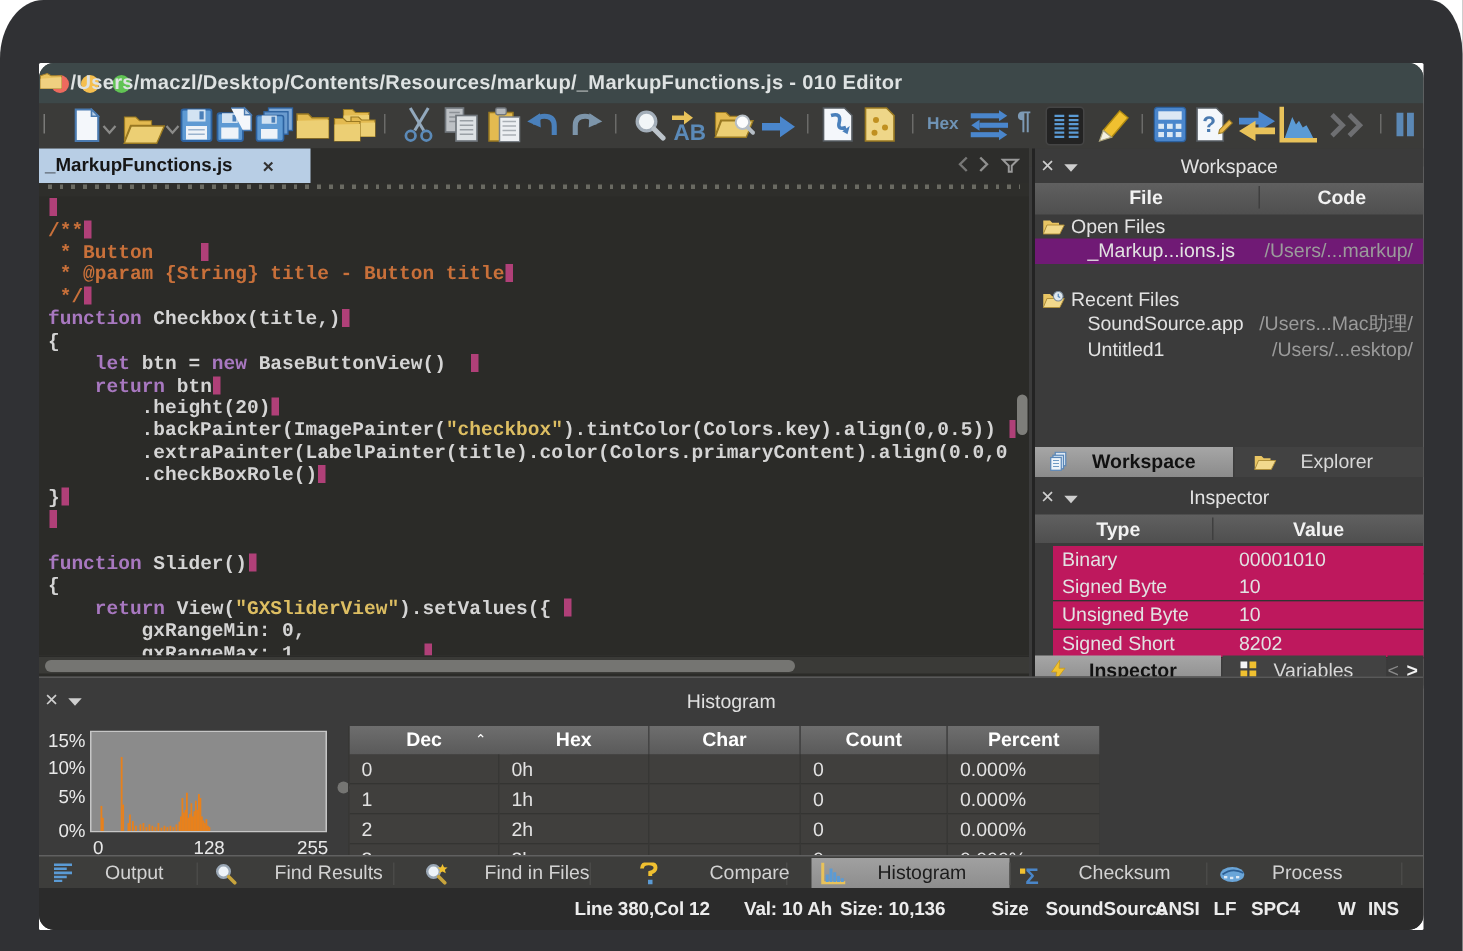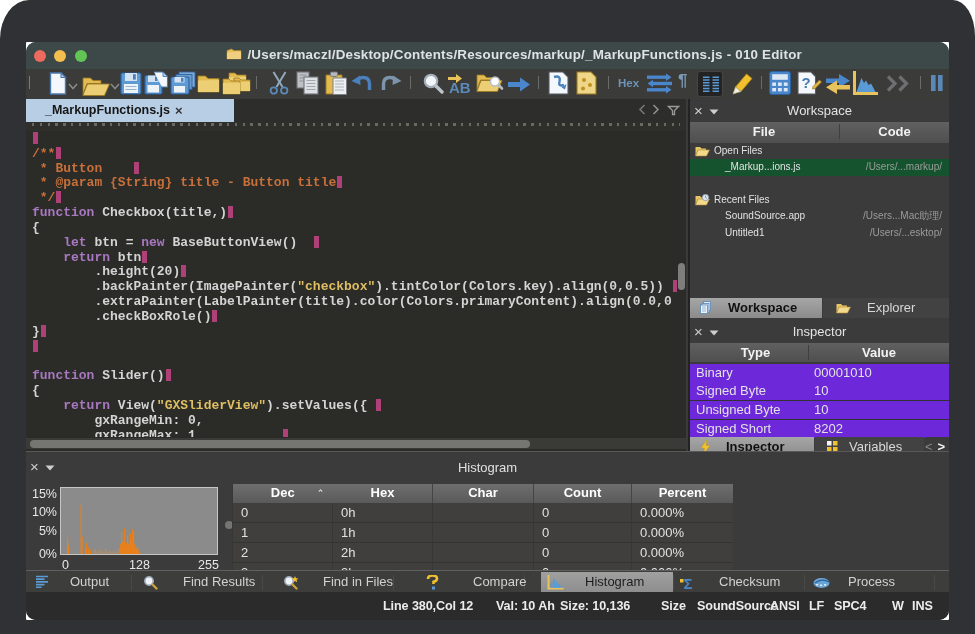--- a/index.html
+++ b/index.html
@@ -2,51 +2,51 @@
 <html><head><meta charset="utf-8">
 <style>
 *{margin:0;padding:0;box-sizing:border-box}
 html,body{width:975px;height:634px;background:#fff;overflow:hidden;font-family:"Liberation Sans",sans-serif}
 #bezel{position:absolute;left:0;top:0;width:975px;height:634px;background:#303134;border-radius:29px 22px 0 0/39px 36px 0 0}
 #winbg{position:absolute;left:26px;top:42px;width:923px;height:578px;background:#fff;border-radius:1px}
 #win{position:absolute;left:26px;top:42px;width:923px;height:578px;border-radius:10px;overflow:hidden;background:#3b3b3b}
 
 #titlebar{position:absolute;left:0;top:0;width:923px;height:27px;background:#3d4849}
 .dot{position:absolute;top:50px;width:12px;height:12px;border-radius:50%}
-#title{position:absolute;left:0;top:5px;width:776px;text-align:right;font-size:13.4px;font-weight:bold;color:#dee2e2;letter-spacing:0.2px}
+#title{position:absolute;left:0;top:5px;width:776px;text-align:left;font-size:13.4px;font-weight:bold;color:#dee2e2;letter-spacing:0.2px}
 
 #toolbar{position:absolute;left:0;top:27px;width:923px;height:42px;background:#3b3b39}
 .tsep{position:absolute;top:7px;width:1px;height:13px;background:#6b6b69}
 .ticon{position:absolute;top:4px}
 
 #leftpane{position:absolute;left:0;top:57px;width:660px;height:352px;background:#2b2b28}
 #tabbar{position:absolute;left:0;top:0;width:660px;height:23px;background:#2d2d2b}
-#tab{position:absolute;left:0;top:0;width:208px;height:23px;background:#b8cee5;color:#161616;font-size:12.5px;font-weight:bold;line-height:23px;padding-left:19px}
+#tab{position:absolute;left:0;top:0;width:181px;height:23px;background:#b8cee5;color:#161616;font-size:12.5px;font-weight:bold;line-height:23px;padding-left:4px}
 #tabx{position:absolute;left:149px;top:0;font-weight:bold;color:#333;font-size:13px}
 #ruler{position:absolute;left:0;top:23px;width:660px;height:9px;background:#2e2e2b}
 #ticks{position:absolute;left:6px;top:1px;width:648px;height:3px;background:repeating-linear-gradient(90deg,#6a6a62 0,#6a6a62 2.5px,transparent 2.5px,transparent 7.8px)}
 #code{position:absolute;left:6px;top:33px;width:645px;overflow:hidden;font-family:"Liberation Mono",monospace;font-size:13px;font-weight:bold;line-height:14.83px;white-space:pre;color:#d4d4d4}
 .cm{color:#c8703a}.kw{color:#a878c0}.st{color:#ddbe62}
 .pb{display:inline-block;width:5px;height:12px;background:#b04078;margin-left:1px;margin-bottom:-2px}
 #vscroll{position:absolute;left:651px;top:23px;width:9px;height:372px}
 #vthumb{position:absolute;left:1px;top:141px;width:7px;height:27px;background:#7e7e7a;border-radius:3.5px}
 #hscroll{position:absolute;left:0;top:338px;width:660px;height:12px;background:#3a3a37;border-top:1px solid #2a2a28}
 #hthumb{position:absolute;left:4px;top:2px;width:500px;height:8px;background:#757572;border-radius:4px}
 
 #rightpane{position:absolute;left:662px;top:57px;width:261px;height:360px;background:#3b3b3b;border-left:2px solid #232323}
 .phead{position:absolute;left:0;width:259px;text-align:center;font-size:13px;color:#e3e3e3}
 .pxc{position:absolute;font-size:13px;color:#cecece}
 .thead{position:absolute;left:0;width:259px;background:linear-gradient(#606060,#4f4f4f);color:#f2f2f2;font-weight:bold;font-size:13px}
 .tcol{position:absolute;top:2px;text-align:center}
-.wrow{position:absolute;left:0;width:259px;height:17px;font-size:10px;color:#e2e2e2;line-height:16px}
+.wrow{position:absolute;left:0;width:259px;height:17px;font-size:13px;color:#e2e2e2;line-height:16px}
 .wpath{position:absolute;right:7px;color:#9b9b9b}
 .ptab{position:absolute;height:20px;font-size:13px;line-height:20px}
 .ptsel{background:linear-gradient(#a6a6a6,#8b8b8b);color:#111}
 .ptuns{background:#424242;color:#d8d8d8}
-.irow{position:absolute;left:0;width:259px;height:19px;font-size:13px;color:#e2e2e2;line-height:18px;border-bottom:1px solid #323232;background:#6d28d9}
+.irow{position:absolute;left:12px;width:259px;height:19px;font-size:13px;color:#e2e2e2;line-height:18px;border-bottom:1px solid #323232;background:#be185d}
 
 #botpanel{position:absolute;left:0;top:409px;width:923px;height:119px;background:#3b3b3b;border-top:1px solid #595959}
 #bphead{position:absolute;left:0;top:8px;width:923px;text-align:center;font-size:13px;color:#e0e0e0}
 .ylab{position:absolute;font-size:12.5px;color:#e8e8e8;text-align:right;width:28px}
 .xlab{position:absolute;font-size:12.5px;color:#e8e8e8;top:106px}
 #htable{position:absolute;left:206px;top:32px;width:501px;height:87px;overflow:hidden;font-size:13px}
 .hhead{position:absolute;top:0;height:19px;background:linear-gradient(#6e6e6e,#5a5a5a);color:#fff;font-weight:bold;text-align:center;line-height:18px;border-right:1px solid #454545}
 .hrow{position:absolute;height:20px;background:#403f3d;border-bottom:1px solid #343432;color:#e2e2e2;line-height:19px;border-right:1px solid #373735}
 
 #bottabs{position:absolute;left:0;top:528px;width:923px;height:22px;background:#3d3d3b;border-top:1px solid #606060}
@@ -277,21 +277,21 @@
       <div class="tcol" style="left:0;width:148px">File</div>
       <div class="tcol" style="left:149px;width:110px;border-left:1px solid #3f3f3f">Code</div>
     </div>
     <div class="wrow" style="top:44px">
         <svg class="fico" width="15" height="12" style="position:absolute;left:5px;top:2px" viewBox="0 0 15 12">
           <path d="M0.5 2 L5 2 L6.5 3.5 L11 3.5 L11 5 L3 5 L0.5 11 Z" fill="#e9c563"></path>
           <path d="M3 5 L14.5 5 L11.5 11 L0.5 11 Z" fill="#f2d98c" stroke="#b08f35" stroke-width="0.6"></path>
         </svg>
         <span style="position:absolute;left:24px">Open Files</span>
       </div>
-    <div class="wrow" style="top:60.3px;background:#14532d">
+    <div class="wrow" style="top:60.3px;background:#701a75">
         <span style="position:absolute;left:35px">_Markup...ions.js</span>
         <span class="wpath">/Users/...markup/</span>
       </div>
     <div class="wrow" style="top:92.9px">
         <svg class="fico" width="15" height="12" style="position:absolute;left:5px;top:2px" viewBox="0 0 15 12">
           <path d="M0.5 2 L5 2 L6.5 3.5 L11 3.5 L11 5 L3 5 L0.5 11 Z" fill="#e9c563"></path>
           <path d="M3 5 L14.5 5 L11.5 11 L0.5 11 Z" fill="#f2d98c" stroke="#b08f35" stroke-width="0.6"></path>
           <circle cx="10.5" cy="3.5" r="3.2" fill="#dfe8ef" stroke="#7a8a99" stroke-width="0.7"></circle>
           <path d="M10.5 1.8 L10.5 3.7 L11.8 4.3" stroke="#5585b5" stroke-width="0.8" fill="none"></path>
         </svg>
@@ -320,21 +320,21 @@
           <path d="M3 5 L14.5 5 L11.5 11 L0.5 11 Z" fill="#f2d98c" stroke="#b08f35" stroke-width="0.6"></path>
         </svg>
         <span style="position:absolute;left:44px">Explorer</span>
       </div>
     <div class="pxc" style="left:4px;top:224px;font-size:15px">×</div>
     <svg style="position:absolute;left:19px;top:231px" width="10" height="6" viewBox="0 0 10 6">
         <path d="M0.5 0.5 H9.5 L5 5.5 Z" fill="#cecece"></path>
       </svg>
     <div class="phead" style="top:225px">Inspector</div>
     <div class="thead" style="top:244px;height:19px">
-      <div class="tcol" style="left:16px;width:99px">Type</div>
+      <div class="tcol" style="left:6px;width:99px">Type</div>
       <div class="tcol" style="left:118px;width:141px;border-left:1px solid #3f3f3f">Value</div>
     </div>
     <div class="irow" style="top:264.5px">
         <span style="position:absolute;left:6px">Binary</span>
         <span style="position:absolute;left:124px">00001010</span>
       </div>
     <div class="irow" style="top:283.25px">
         <span style="position:absolute;left:6px">Signed Byte</span>
         <span style="position:absolute;left:124px">10</span>
       </div>

